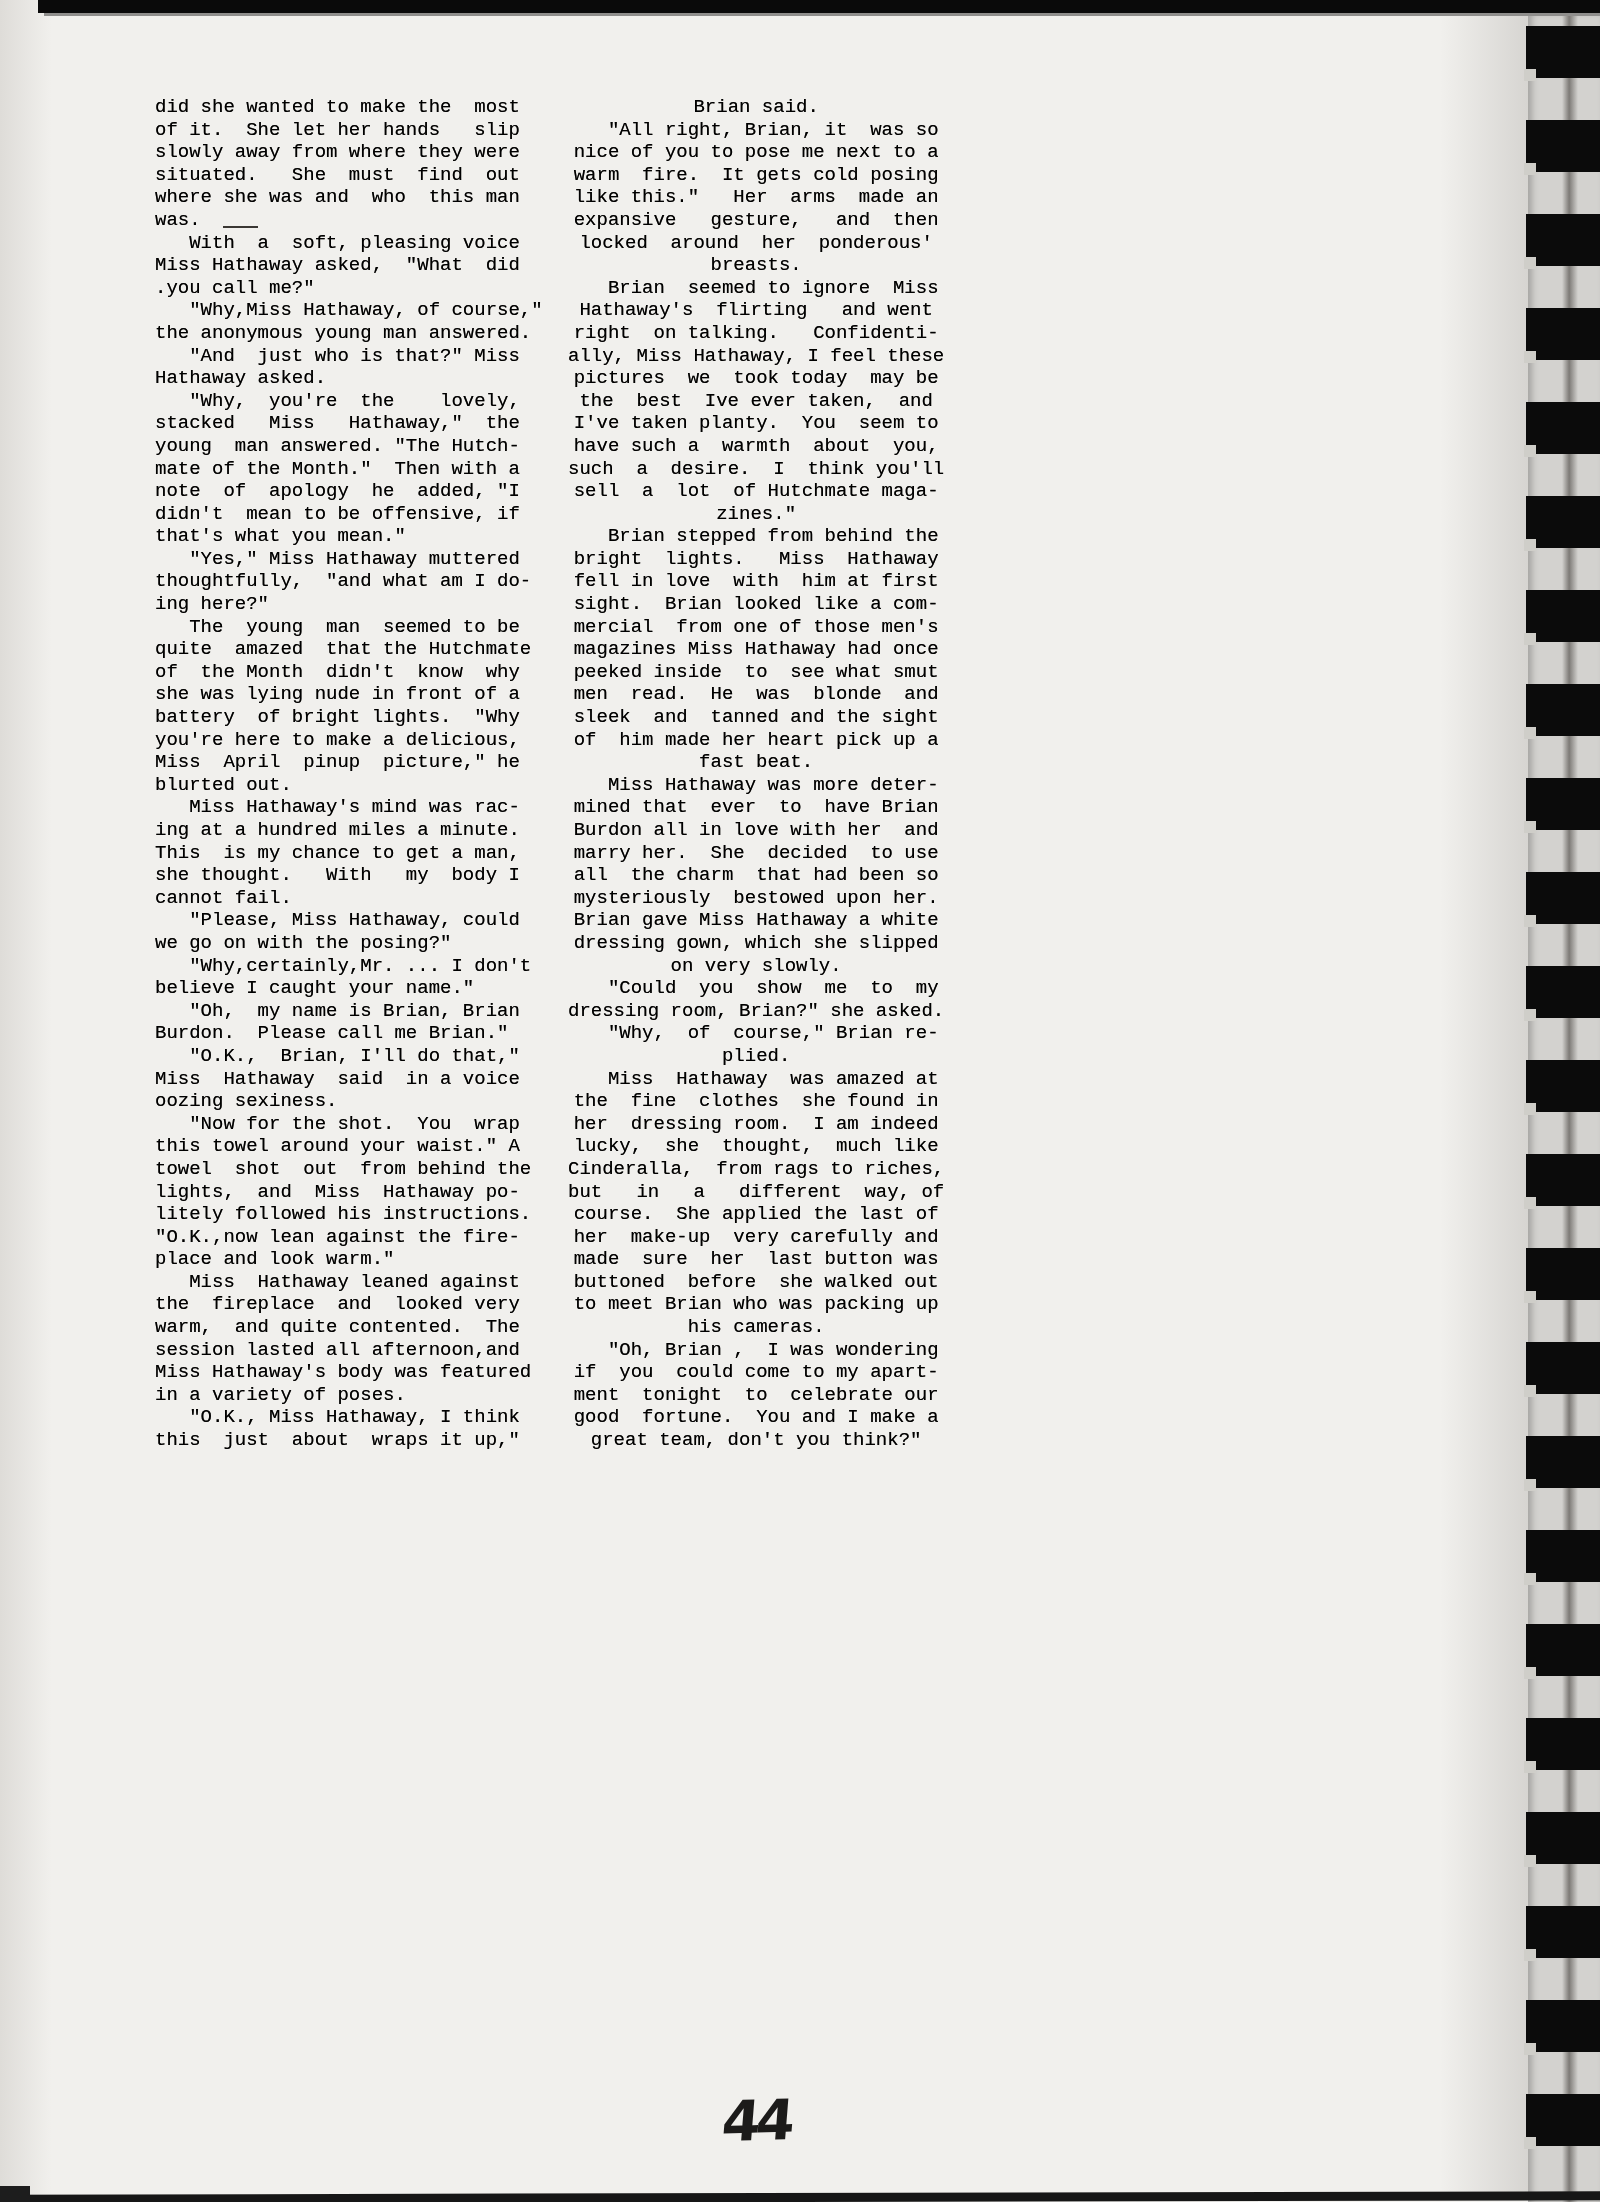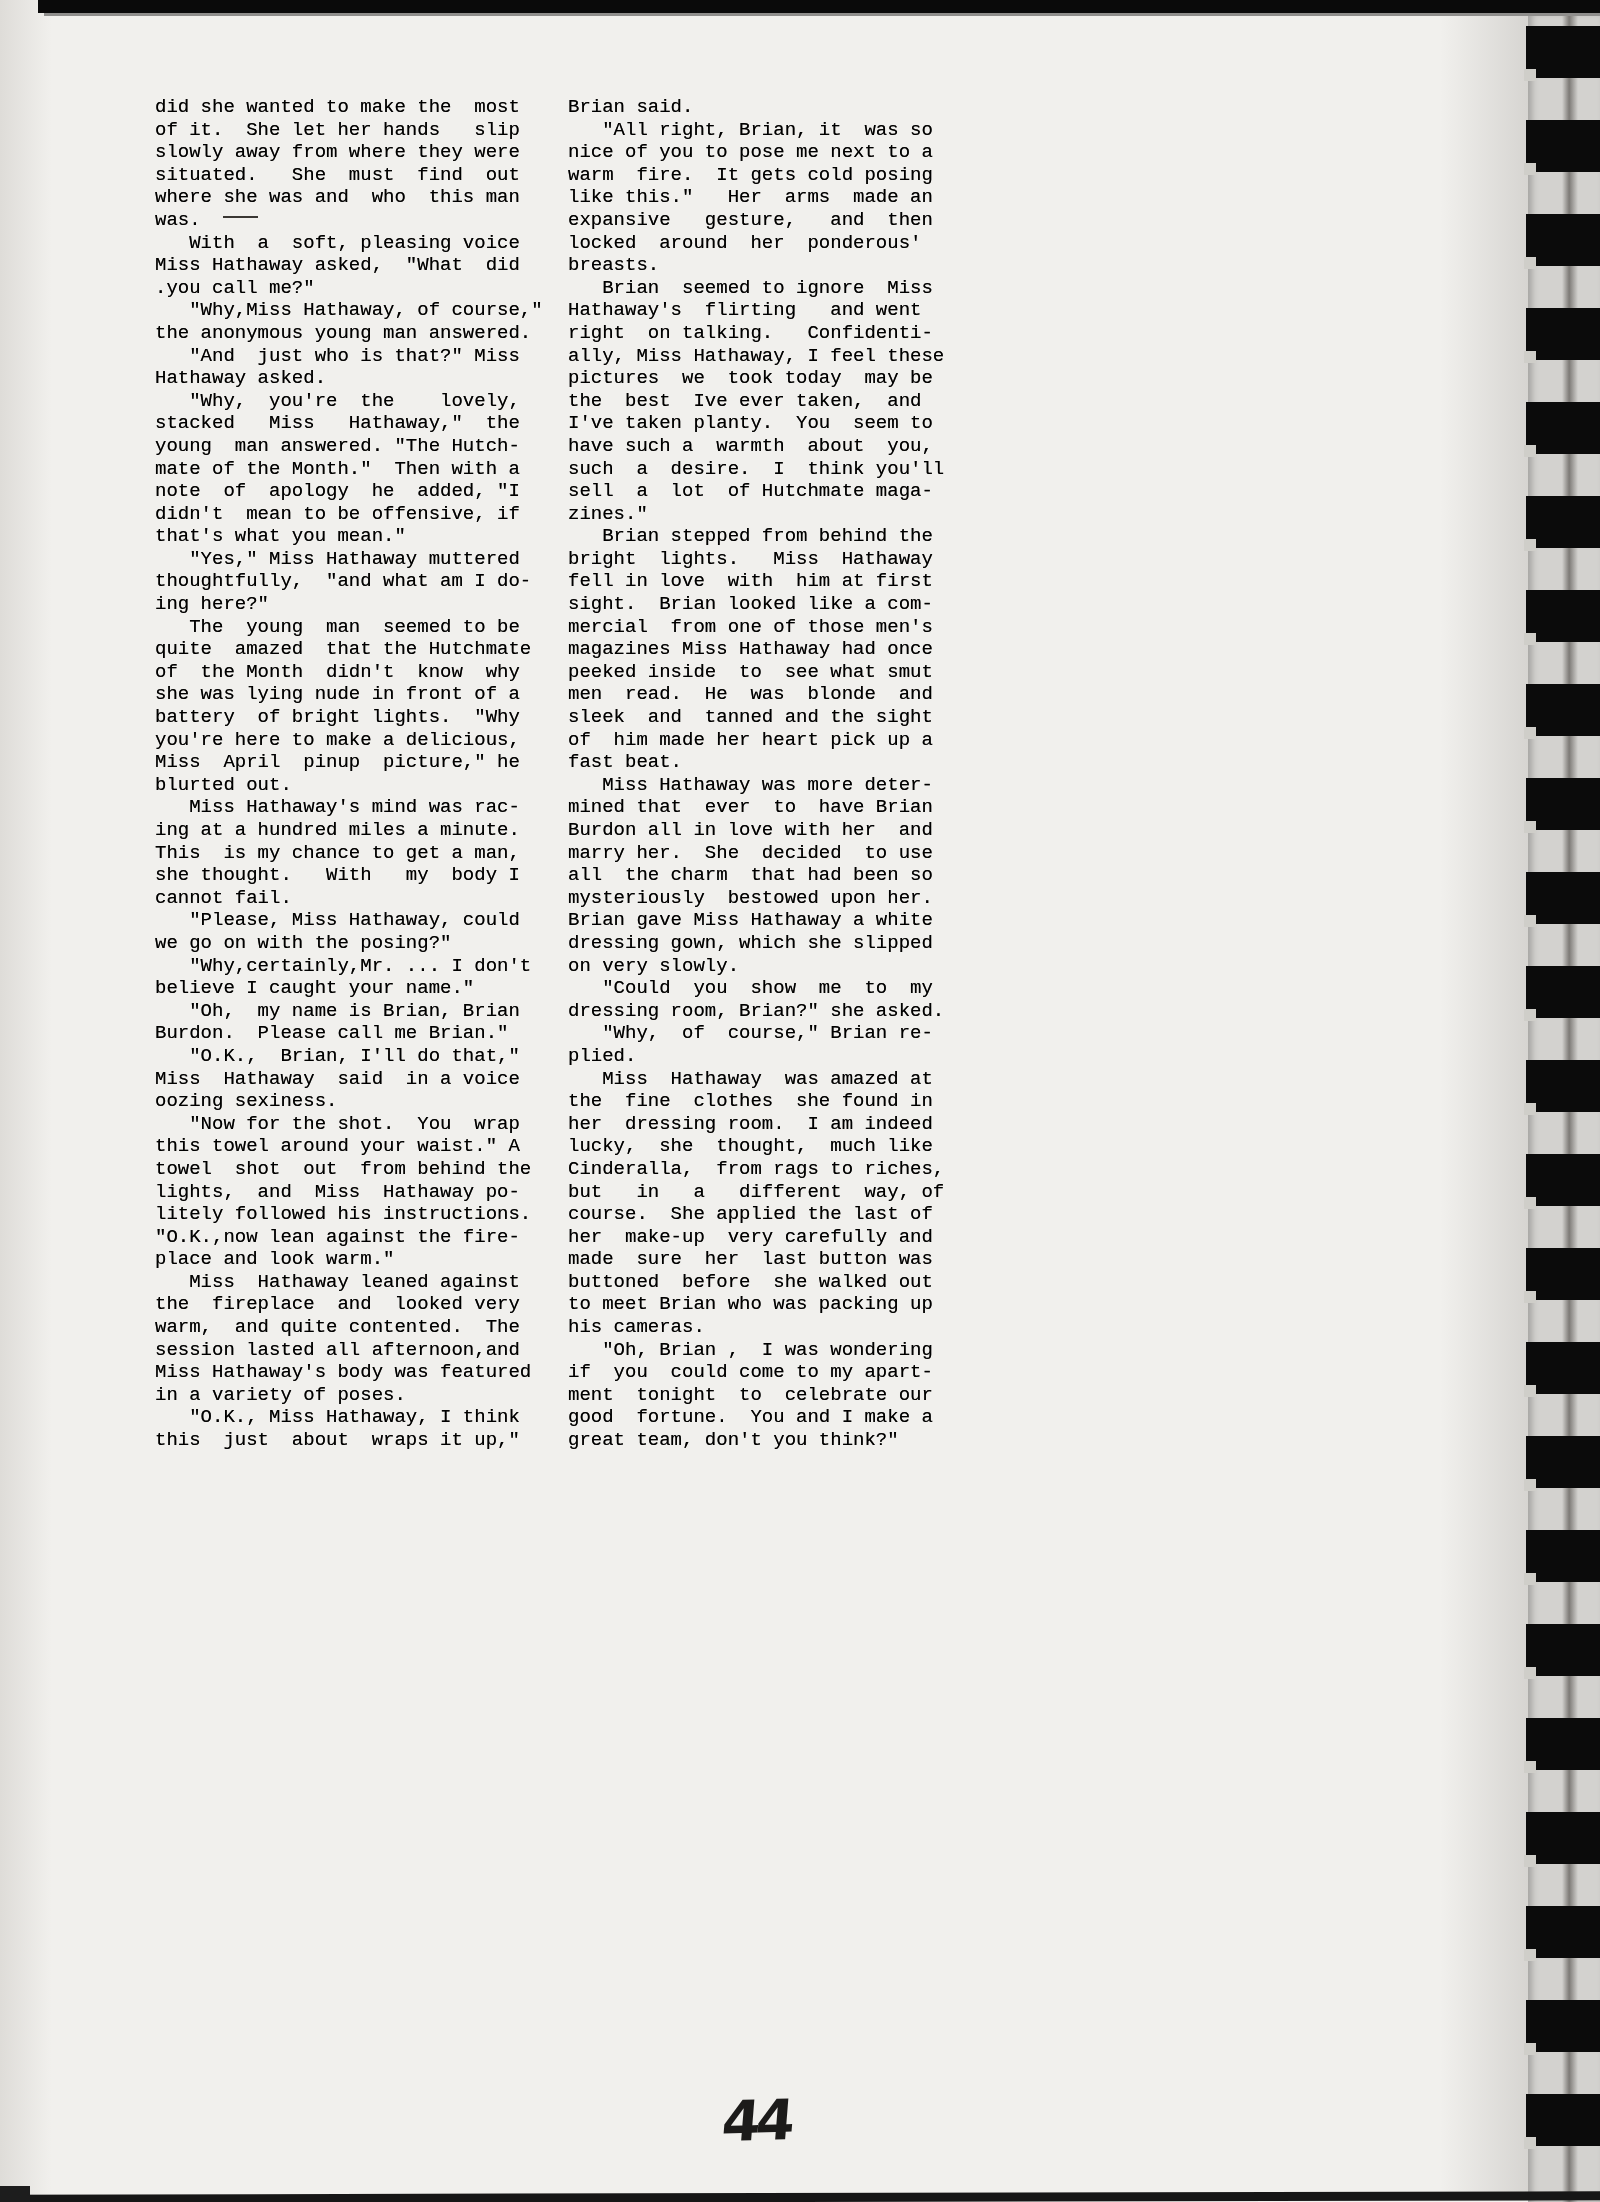--- a/index.html
+++ b/index.html
@@ -52,23 +52,23 @@
     background:#cfcec9;
   }
   
   .col{
     position:absolute;top:96px;
     font-size:19px;line-height:22.6px;color:#000000;
     white-space:pre;letter-spacing:0;
     text-shadow:0 0 0.6px rgba(45,42,38,0.75);
   }
   .col-left{left:155px;}
-  .col-right{left:568px;}
+  .col-right{left:568px;text-align:center;}
   .tline{height:22.6px;}
-  .tline u{text-decoration:none;border-bottom:2.5px solid #3a3733;padding-bottom:8px;margin-top:13px;}
+  .tline u{text-decoration:none;border-bottom:2.5px solid #3a3733;padding-bottom:18px;margin-top:13px;}
   
   .page-num{
     position:absolute;left:722px;top:2088px;
     font-family:"DejaVu Sans",sans-serif;font-weight:700;
     font-size:56px;color:#1c1b1a;letter-spacing:-5px;
     transform:skewX(-6deg) rotate(-1.5deg);
   }
 </style>
 </head>
 <body>

